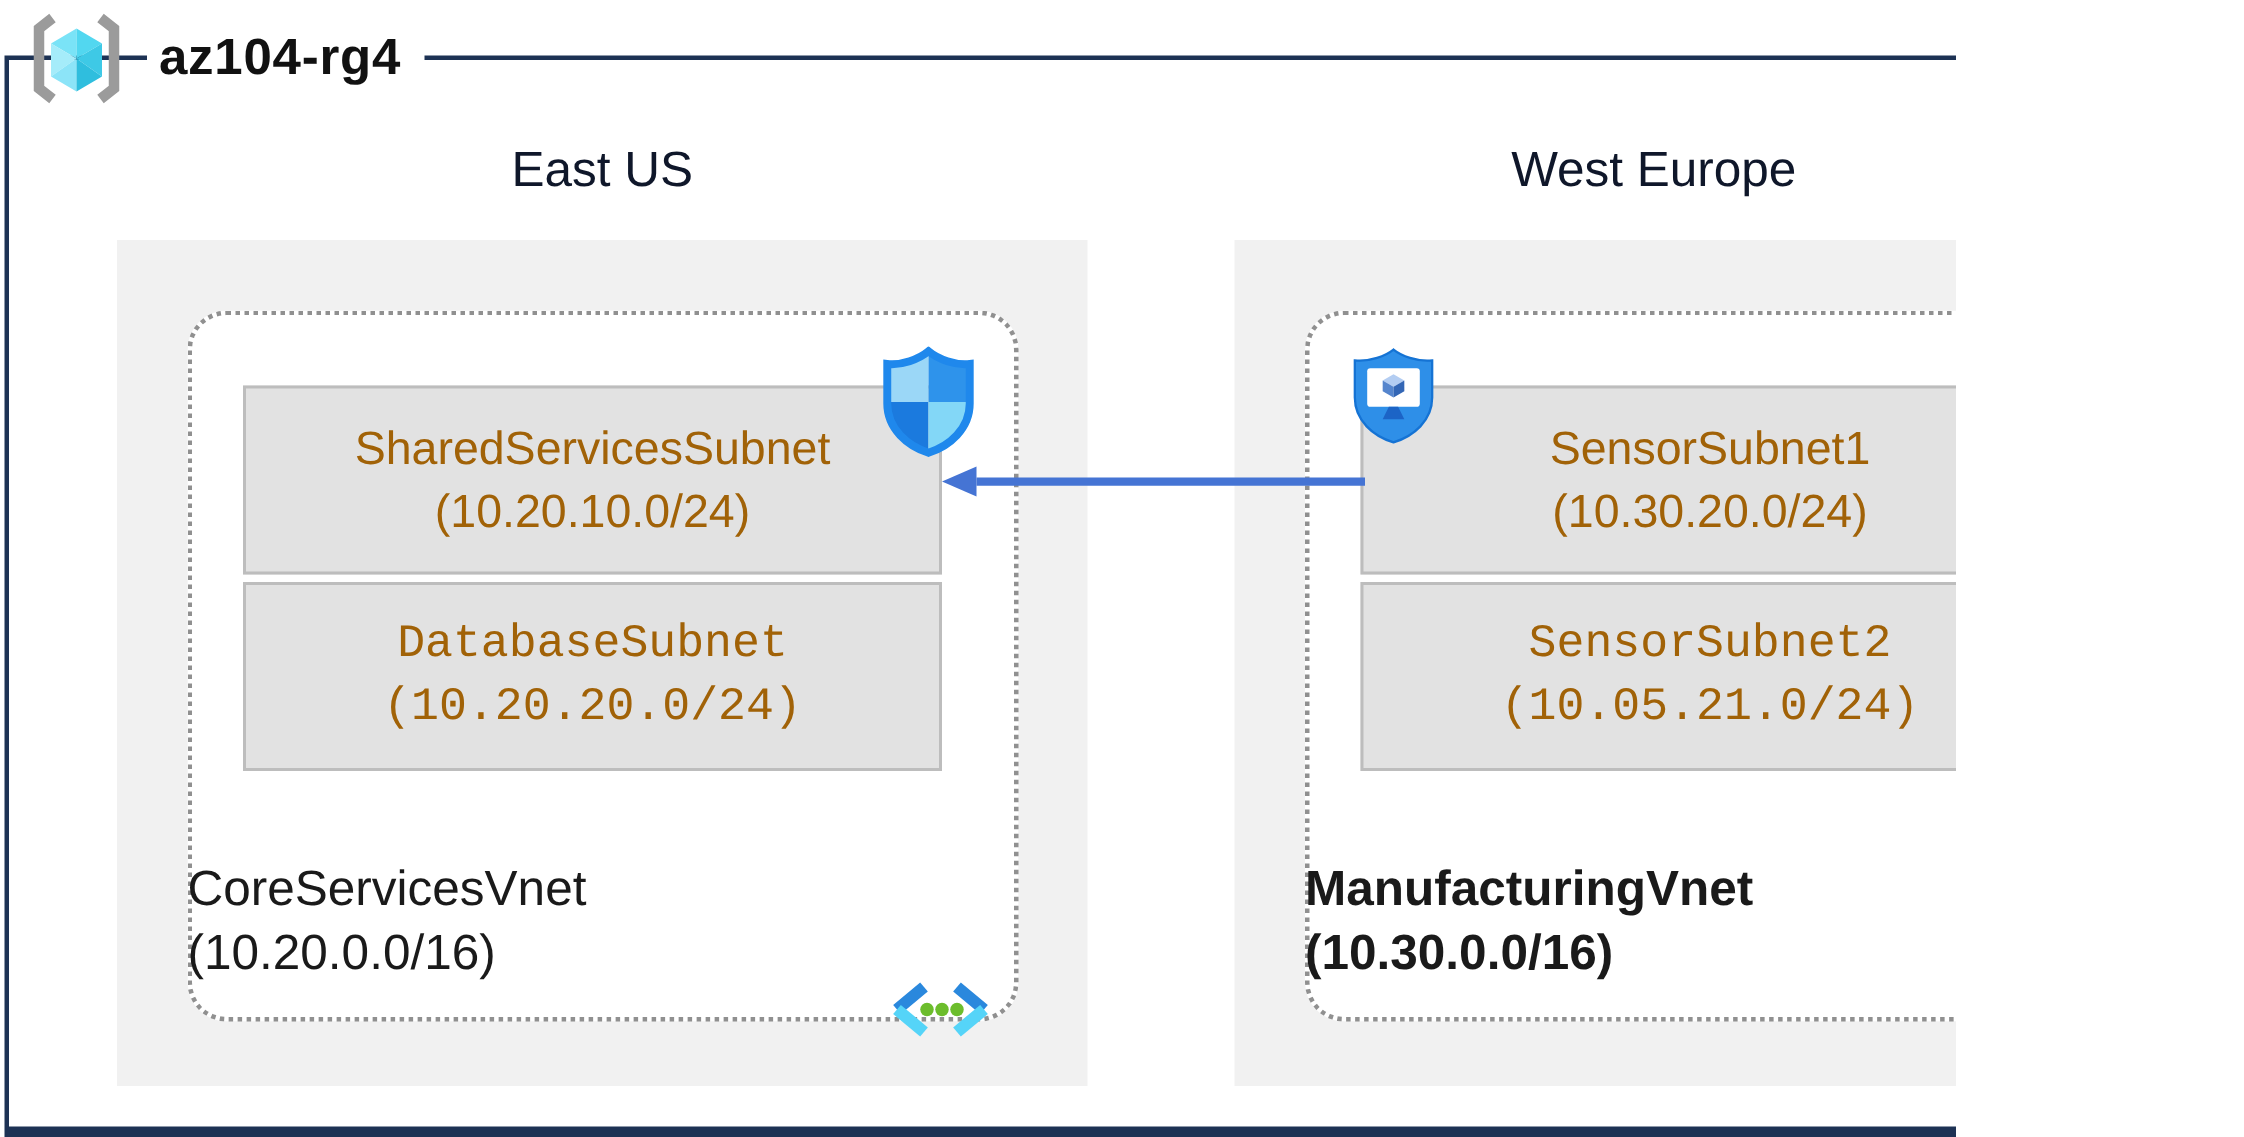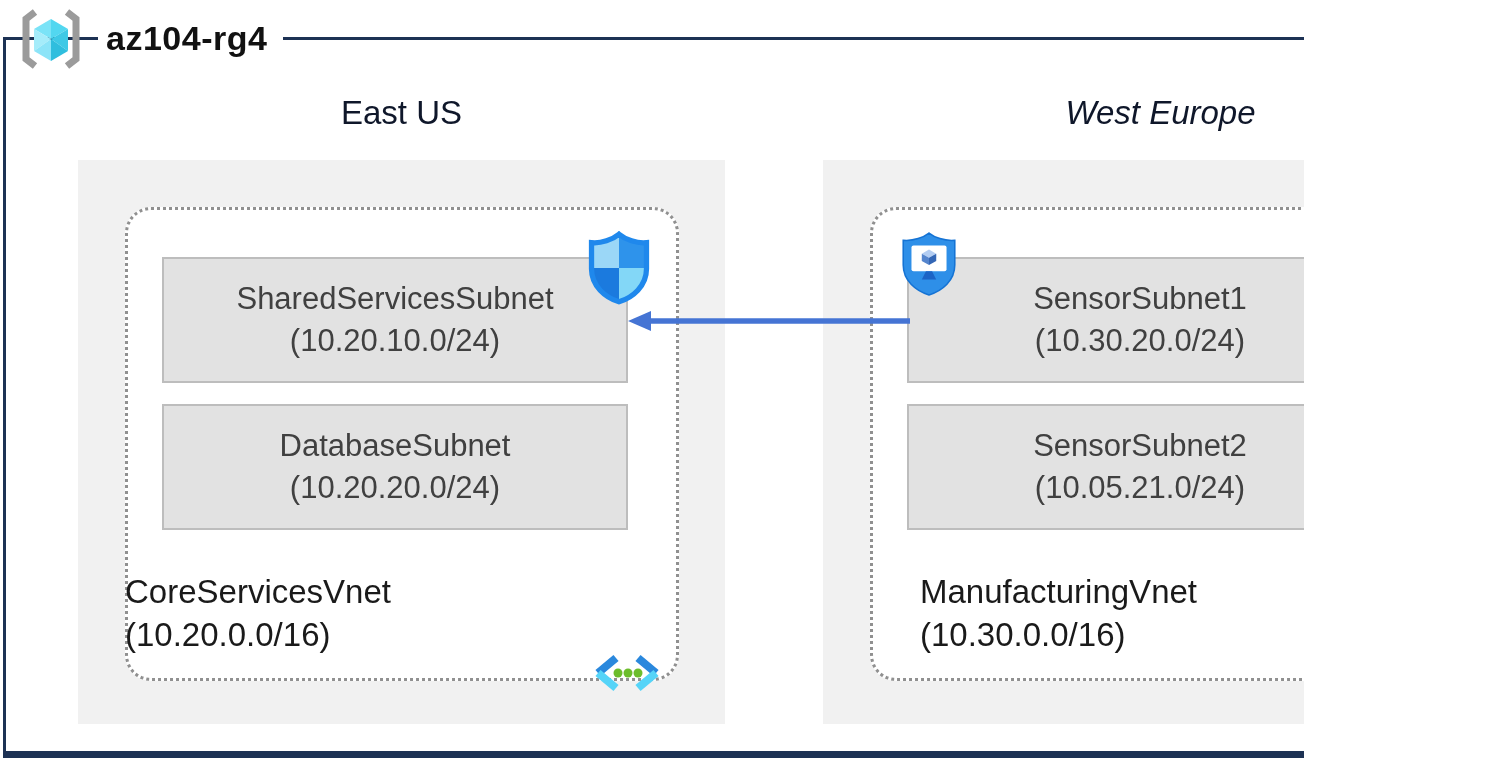--- a/index.html
+++ b/index.html
@@ -16,39 +16,39 @@
     position:absolute;left:98px;top:15px;height:46px;line-height:46px;z-index:3;
     background:#fff;padding:0 16px 0 8px;font-size:34px;font-weight:700;color:#111;
     letter-spacing:0.5px;
   }
   .region{position:absolute;top:160px;width:647px;height:564px;background:#f1f1f1;}
   .region.left{left:78px;} .region.right{left:823px;}
   .region-header{
     position:absolute;top:93px;width:647px;text-align:center;
     font-size:33px;line-height:40px;color:#0f172a;
   }
-  .region-header.left{left:78px;} .region-header.right{left:837px;font-style:italic;}
+  .region-header.left{left:78px;} .region-header.right{left:779px;}
   .vnet{
     position:absolute;top:207px;width:554px;height:474px;background:#ffffff;
     box-sizing:border-box;border:3px dotted #909090;border-radius:26px;z-index:1;
   }
   .vnet.left{left:125px;} .vnet.right{left:870px;}
   .subnet{
     position:absolute;width:466px;height:126px;background:#e2e2e2;
     box-sizing:border-box;border:2px solid #bdbdbd;z-index:2;
     display:flex;flex-direction:column;justify-content:center;align-items:center;
-    font-size:31px;line-height:42px;color:#404040;text-align:center;
+    font-size:31px;line-height:42px;color:#a16207;text-align:center;
   }
   .subnet.l{left:162px;} .subnet.r{left:907px;}
-  .subnet.row1{top:257px;} .subnet.row2{top:404px;}
+  .subnet.row1{top:257px;} .subnet.row2{top:388px;font-family:Liberation Mono, monospace;}
   .vnet-label{
     position:absolute;top:570px;width:554px;text-align:left;z-index:2;
     font-size:33px;line-height:43px;color:#1a1a1a;
   }
-  .vnet-label.left{left:125px;} .vnet-label.right{left:920px;}
+  .vnet-label.left{left:125px;} .vnet-label.right{left:870px;font-weight:bold;}
   .badge{position:absolute;z-index:5;}
   #nsg-badge{left:584px;top:231px;width:70px;height:74px;}
   #asg-badge{left:898px;top:231px;width:62px;height:66px;}
   .vnet-glyph{position:absolute;z-index:4;width:76px;height:44px;}
   #vnet-glyph-left{left:589px;top:651px;}
   #vnet-glyph-right{left:1334px;top:651px;}
   #peering-arrow{position:absolute;left:626px;top:304px;width:284px;height:34px;z-index:6;}
 </style>
 </head>
 <body>

